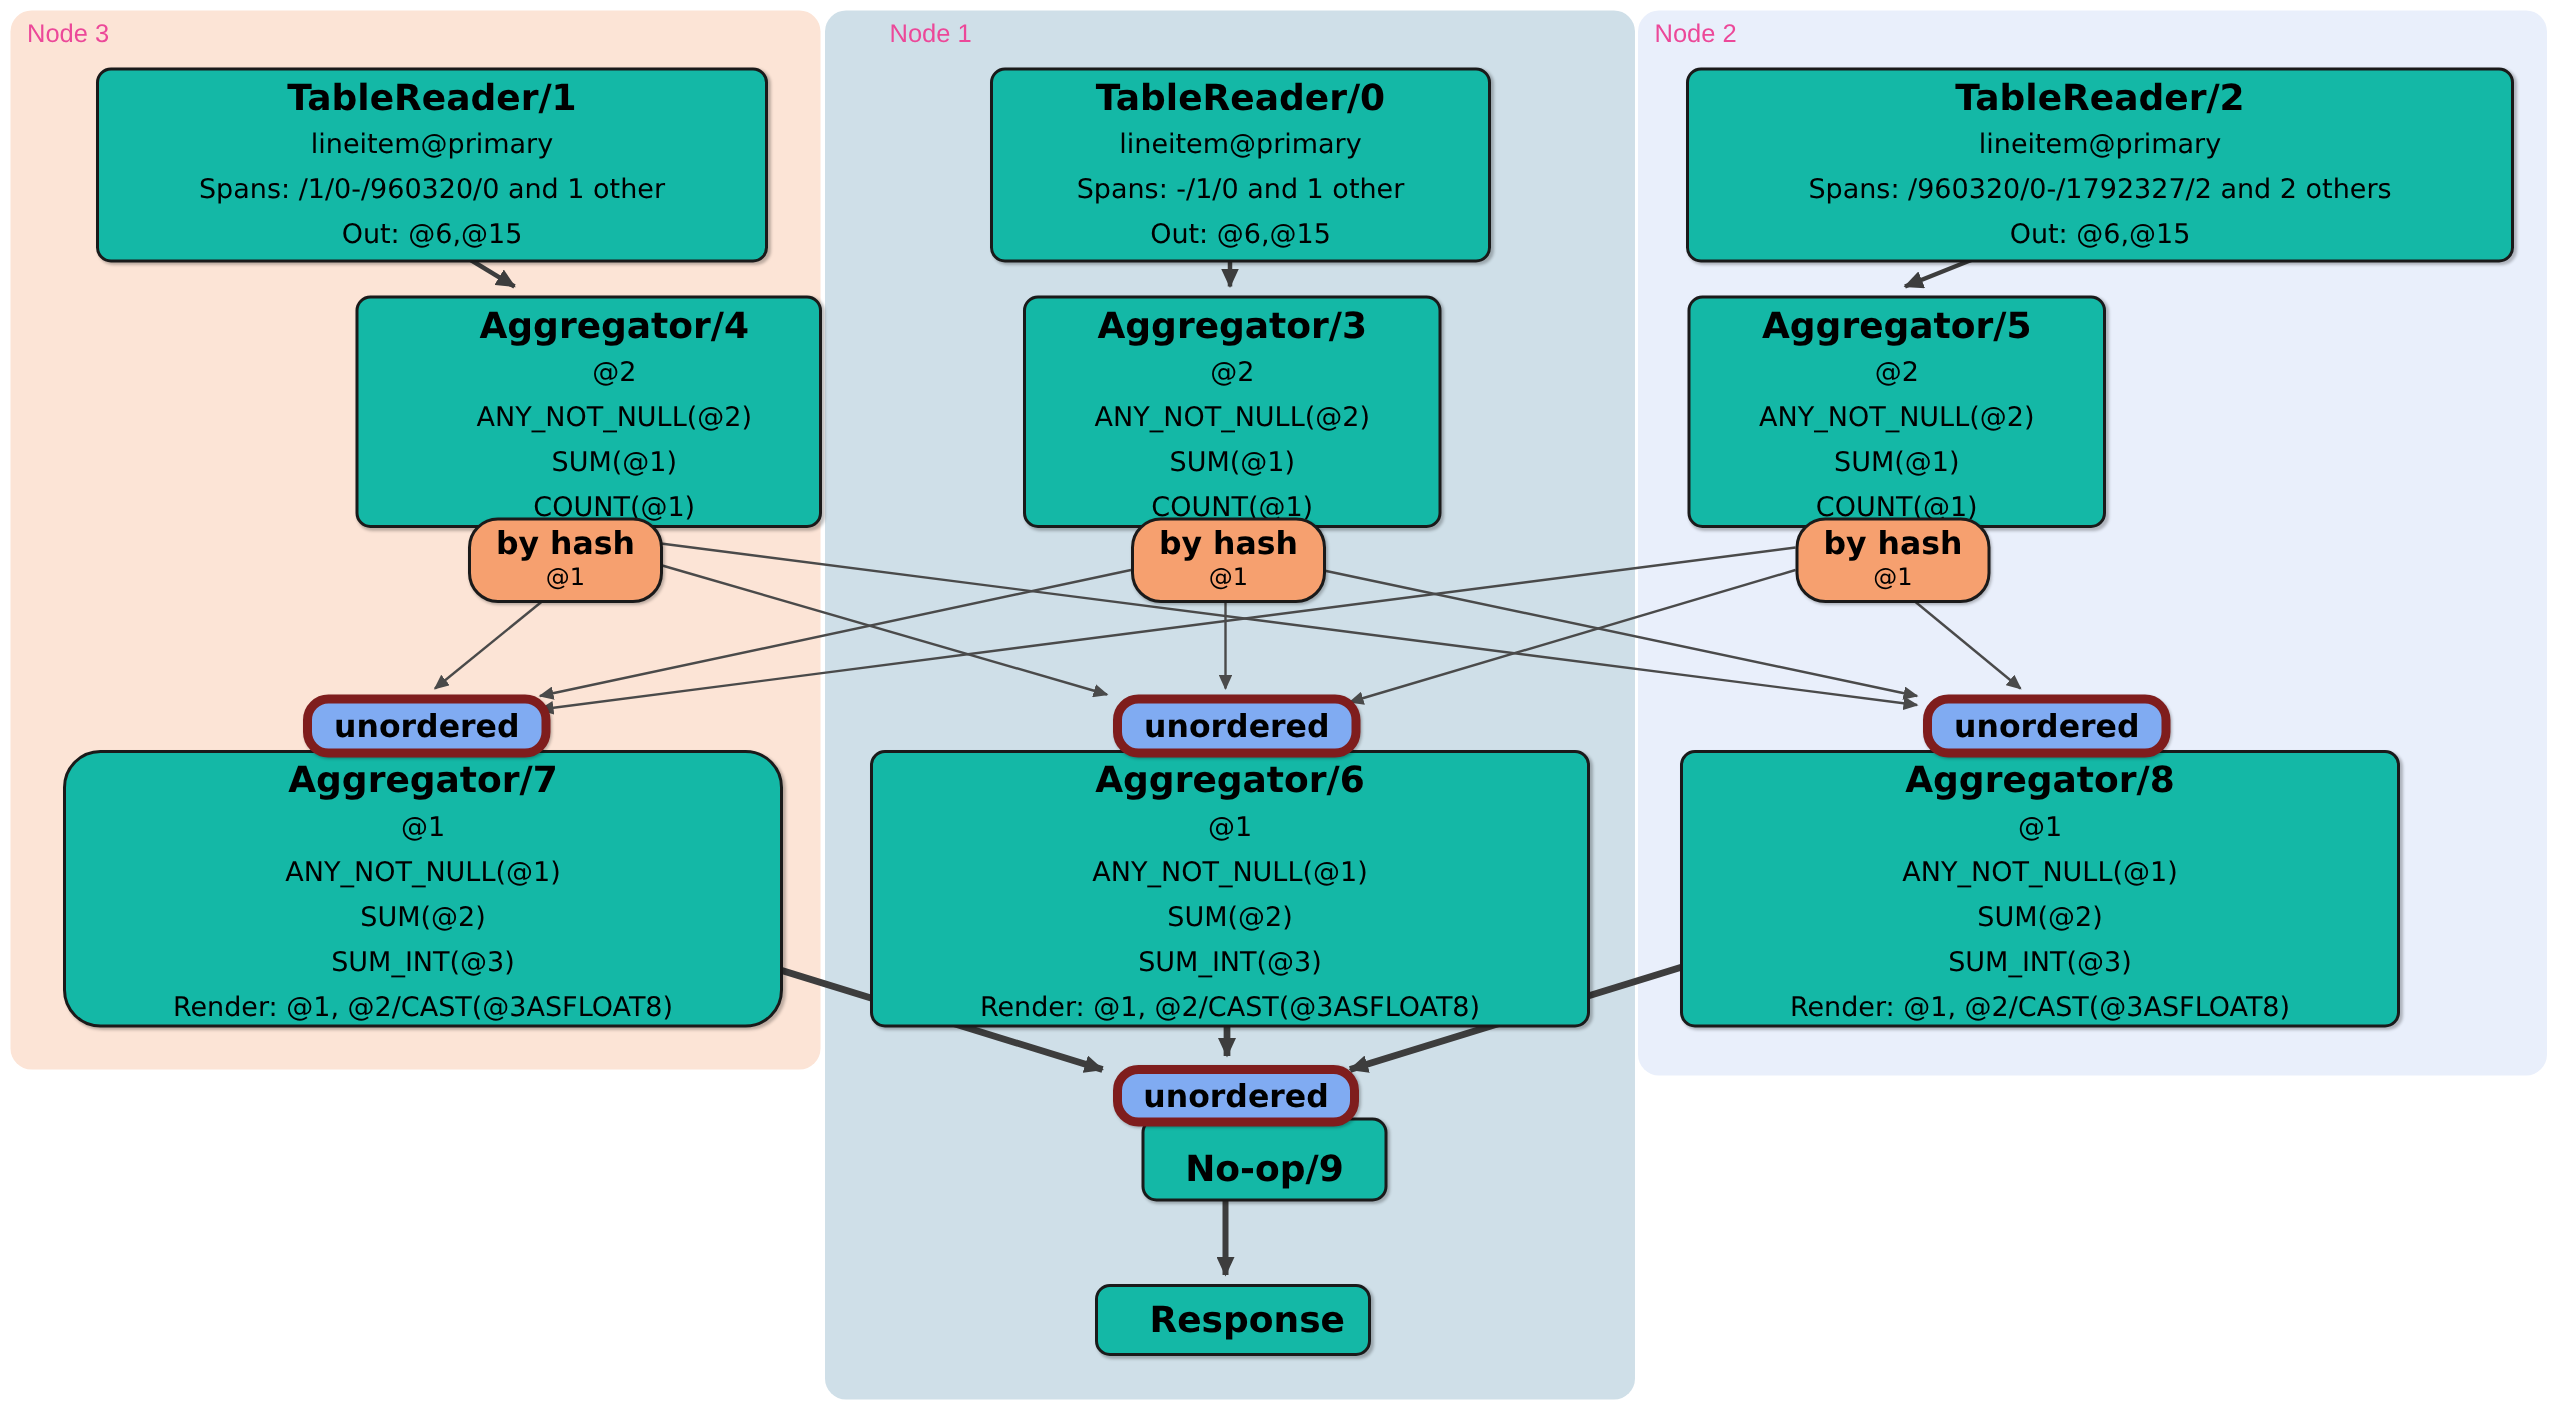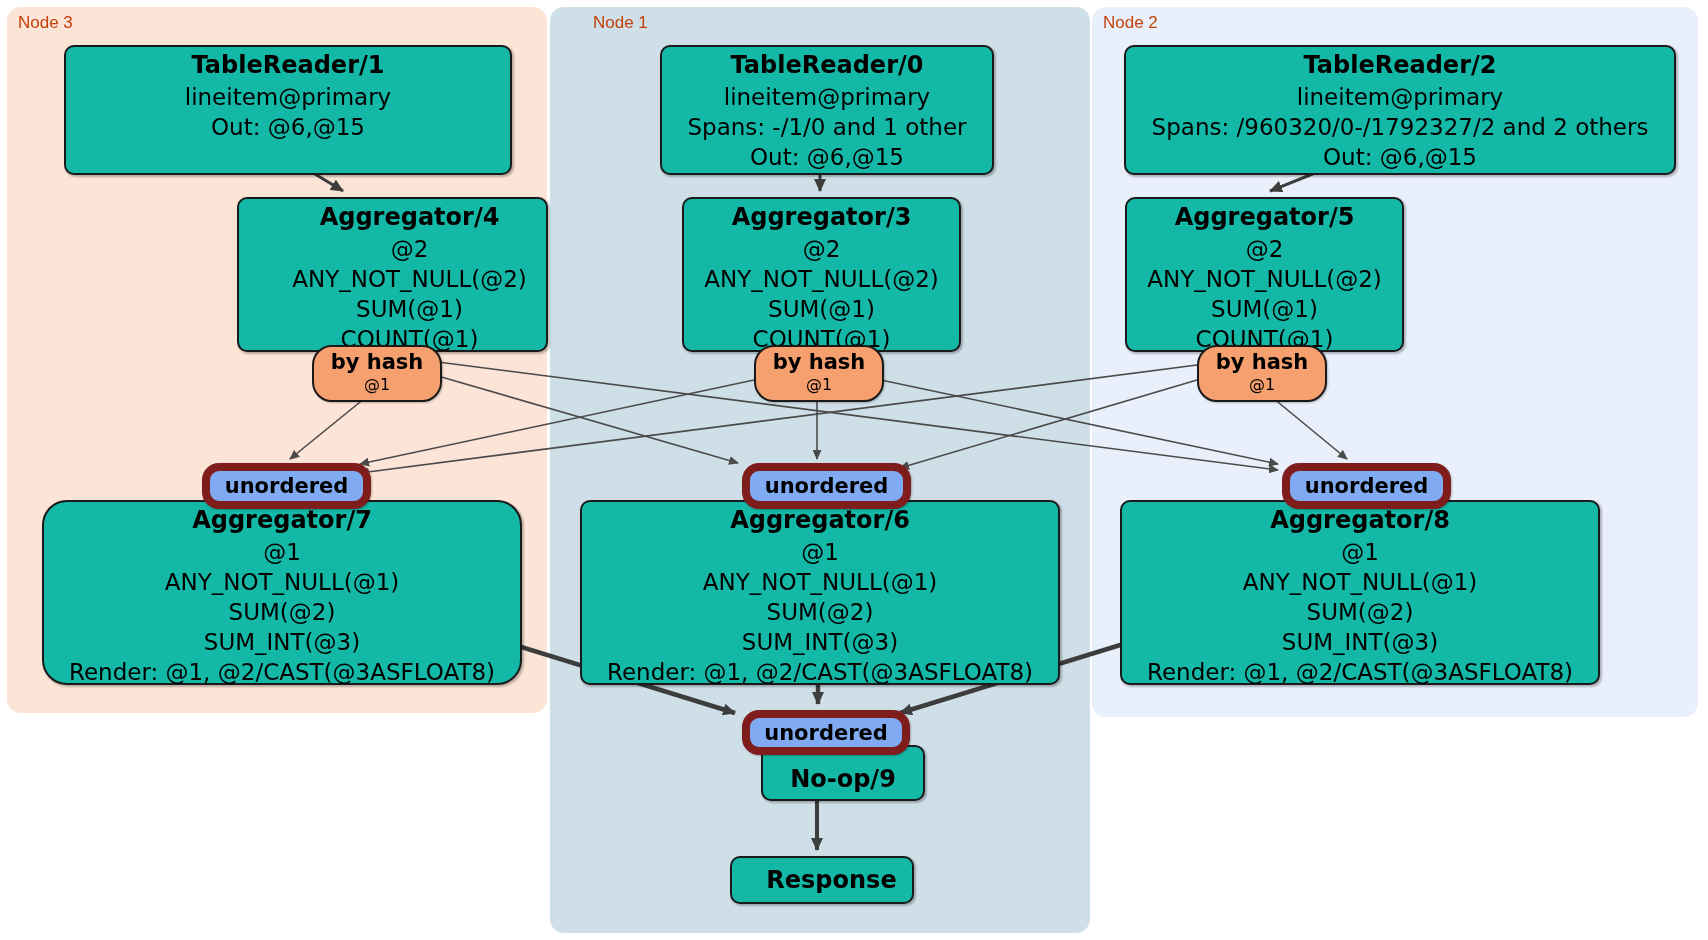--- a/index.html
+++ b/index.html
@@ -3,38 +3,38 @@
 <meta charset="utf-8">
 <style>
   html,body{margin:0;padding:0;background:#ffffff;}
   #canvas{
     position:relative;width:1708px;height:940px;background:#ffffff;
     font-family:"DejaVu Sans","Liberation Sans",sans-serif;color:#000;overflow:hidden;
   }
   .region{position:absolute;border-radius:14px;z-index:0;}
   .region-label{
     position:absolute;top:7px;left:11px;font-family:"Liberation Sans",sans-serif;
-    font-size:17px;color:#c2410c;z-index:4;
+    font-size:17px;color:#ec4899;z-index:4;
   }
   #edges{position:absolute;left:0;top:0;z-index:1;}
   .pbox{
     position:absolute;background:#14b8a6;border:2px solid #1a1a1a;border-radius:10px;
     text-align:center;z-index:2;box-shadow:1.5px 1.5px 2px rgba(0,0,0,0.25);
     padding-top:2px;
   }
   .pbox .title{font-size:24px;font-weight:bold;line-height:33px;}
-  .pbox .line{font-size:23px;line-height:30px;white-space:nowrap;}
+  .pbox .line{font-size:18px;line-height:30px;white-space:nowrap;}
   .badge-hash{
     position:absolute;background:#f6a06f;border:2px solid #1a1a1a;border-radius:20px;
     text-align:center;z-index:3;box-shadow:1px 1px 2px rgba(0,0,0,0.25);
   }
   .badge-hash .bh-label{font-size:21px;font-weight:bold;line-height:27px;margin-top:2px;}
   .badge-hash .bh-detail{font-size:16px;line-height:18px;}
   .badge-stream{
-    position:absolute;background:#80abf2;border:8px solid #7f1d1d;border-radius:17px;
+    position:absolute;background:#80abf2;border:6px solid #7f1d1d;border-radius:17px;
     text-align:center;z-index:3;font-size:21px;font-weight:bold;line-height:30px;
     box-shadow:1px 1px 2px rgba(0,0,0,0.25);
   }
 </style>
 </head>
 <body>
 
 <div id="canvas">
 
   <div class="region" style="left:7px;top:7px;width:540px;height:706px;background:#fce4d6;"></div>
@@ -73,20 +73,21 @@
 
     <line x1="505" y1="642" x2="735" y2="713" stroke="#3d3d3d" stroke-width="4.5" marker-end="url(#ahk)"></line>
     <line x1="818" y1="682" x2="818" y2="704" stroke="#3d3d3d" stroke-width="4.5" marker-end="url(#ahk)"></line>
     <line x1="1130" y1="642" x2="900" y2="713" stroke="#3d3d3d" stroke-width="4.5" marker-end="url(#ahk)"></line>
     <line x1="817" y1="787" x2="817" y2="850" stroke="#3d3d3d" stroke-width="4" marker-end="url(#ahk)"></line>
   </svg>
 
   <div class="pbox" style="left:64px;top:45px;width:444px;height:124px;">
     <div class="title">TableReader/1</div>
     <div class="line">lineitem@primary</div>
+    <div class="line">Spans: /1/0-/960320/0 and 1 other</div>
     <div class="line">Out: @6,@15</div>
   </div>
 
   <div class="pbox" style="left:660px;top:45px;width:330px;height:124px;">
     <div class="title">TableReader/0</div>
     <div class="line">lineitem@primary</div>
     <div class="line">Spans: -/1/0 and 1 other</div>
     <div class="line">Out: @6,@15</div>
   </div>
 

